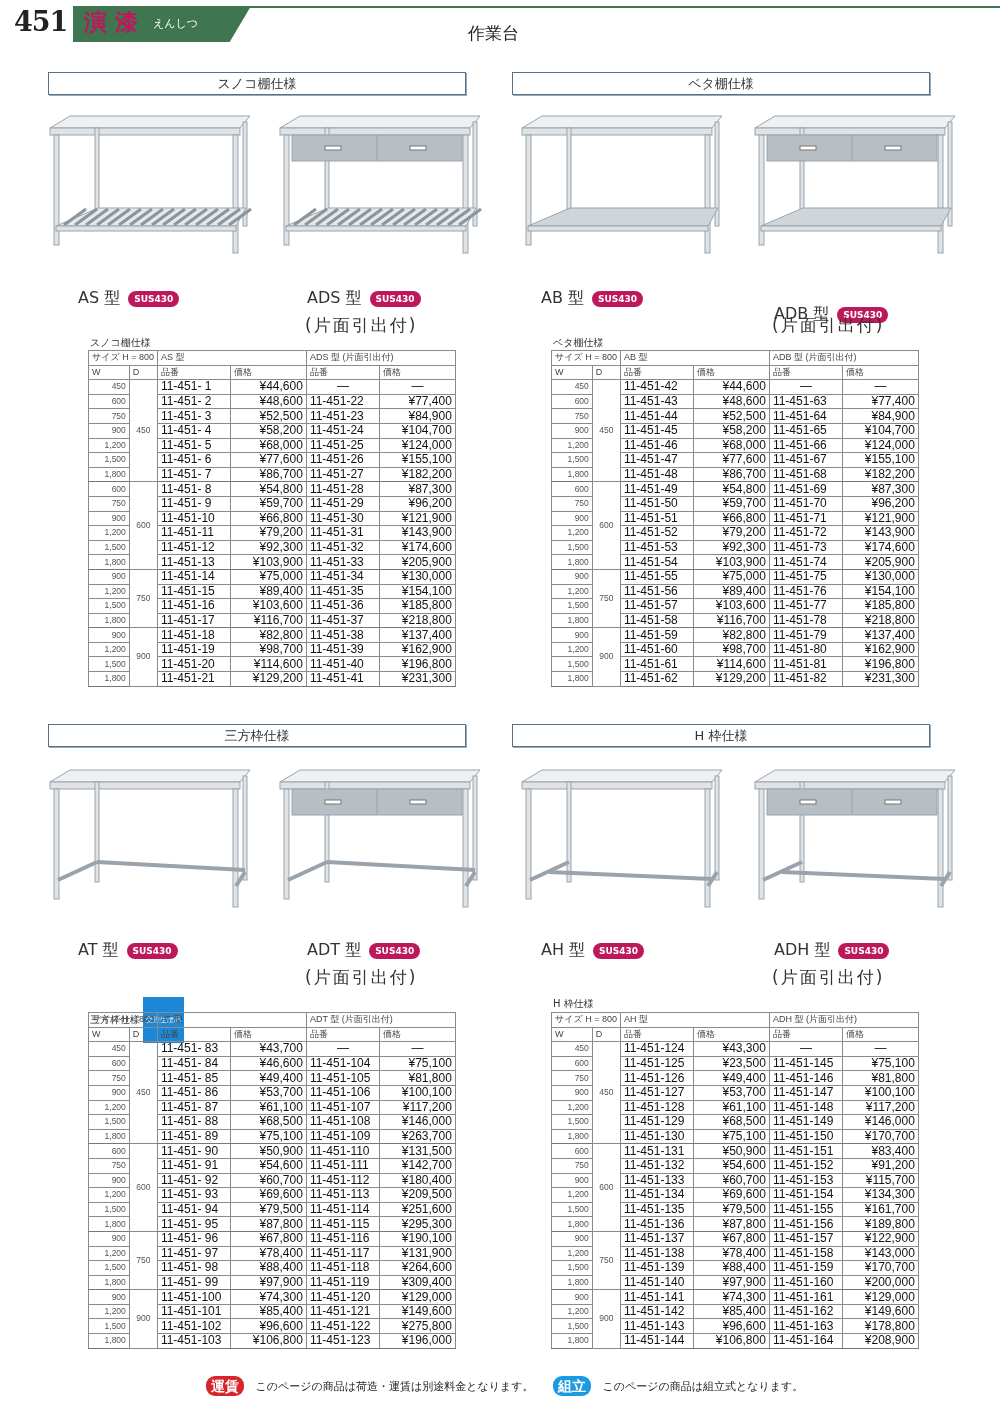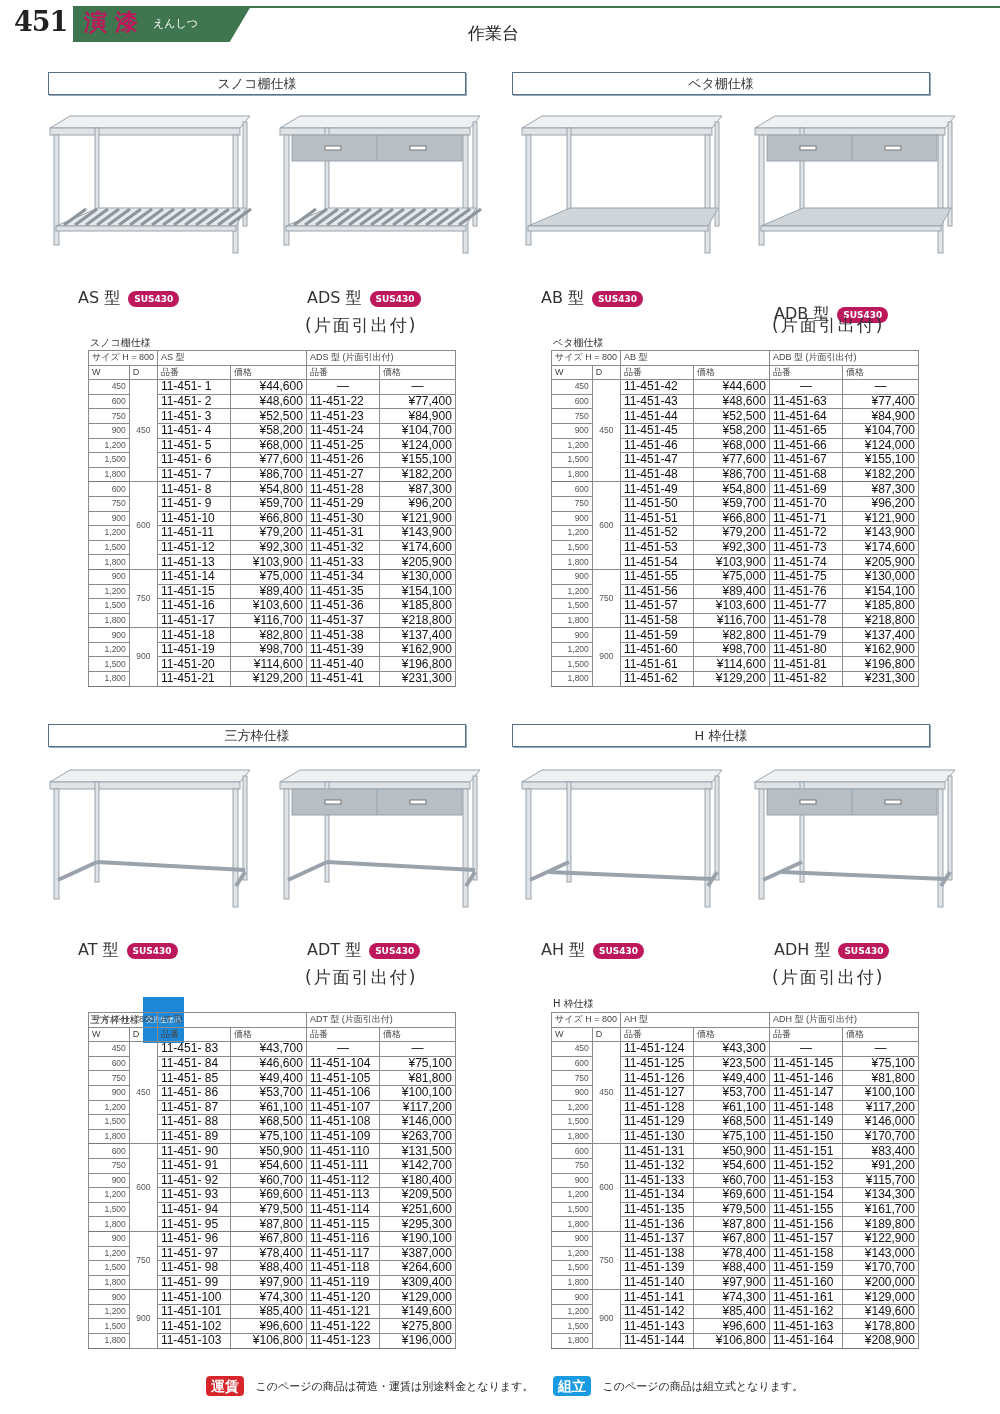--- a/index.html
+++ b/index.html
@@ -39,21 +39,21 @@
   table.price th { font-weight: normal; font-size: 9px; color: #444; text-align: left; }
   table.price td.w { font-size: 8.5px; color: #555; text-align: right; width: 32px; }
   table.price td.d { font-size: 8.5px; color: #555; text-align: center; width: 22px; }
   table.price td.code { font-size: 12px; color: #111; text-align: left; width: 73px; }
   table.price td.prc { font-size: 12px; color: #111; text-align: right; width: 76px; }
   table.price td.dash { text-align: center; }
   table.price tr.grp-end td { border-bottom: 1px solid #777; }
 
   
   .footer { position: absolute; top: 1376px; font-size: 11px; color: #222; }
-  .tag { display: inline-block; color: #fff; font-size: 14px; font-weight: bold; padding: 0 5px; border-radius: 4px; line-height: 20px; margin-right: 8px; vertical-align: middle; }
+  .tag { display: inline-block; color: #fff; font-size: 14px; font-weight: bold; padding: 0 5px; border-radius: 9px; line-height: 20px; margin-right: 8px; vertical-align: middle; }
   .tag.red { background: #d7262b; }
   .tag.blue { background: #1a9ae0; }
   .footer span.txt { vertical-align: middle; }
 </style>
 </head>
 <body>
 
 <div class="page-num">451</div>
 <div class="brand-line"></div>
 <div class="brand-band"></div>
@@ -645,21 +645,21 @@
           <td class="code">11-451- 96</td>
           <td class="prc">¥67,800</td>
           <td class="code">11-451-116</td>
           <td class="prc">¥190,100</td>
         </tr>
         <tr>
           <td class="w">1,200</td>
           <td class="code">11-451- 97</td>
           <td class="prc">¥78,400</td>
           <td class="code">11-451-117</td>
-          <td class="prc">¥387,000</td>
+          <td class="prc">¥131,900</td>
         </tr>
         <tr>
           <td class="w">1,500</td>
           <td class="code">11-451- 98</td>
           <td class="prc">¥88,400</td>
           <td class="code">11-451-118</td>
           <td class="prc">¥264,600</td>
         </tr>
         <tr class="grp-end">
           <td class="w">1,800</td>

